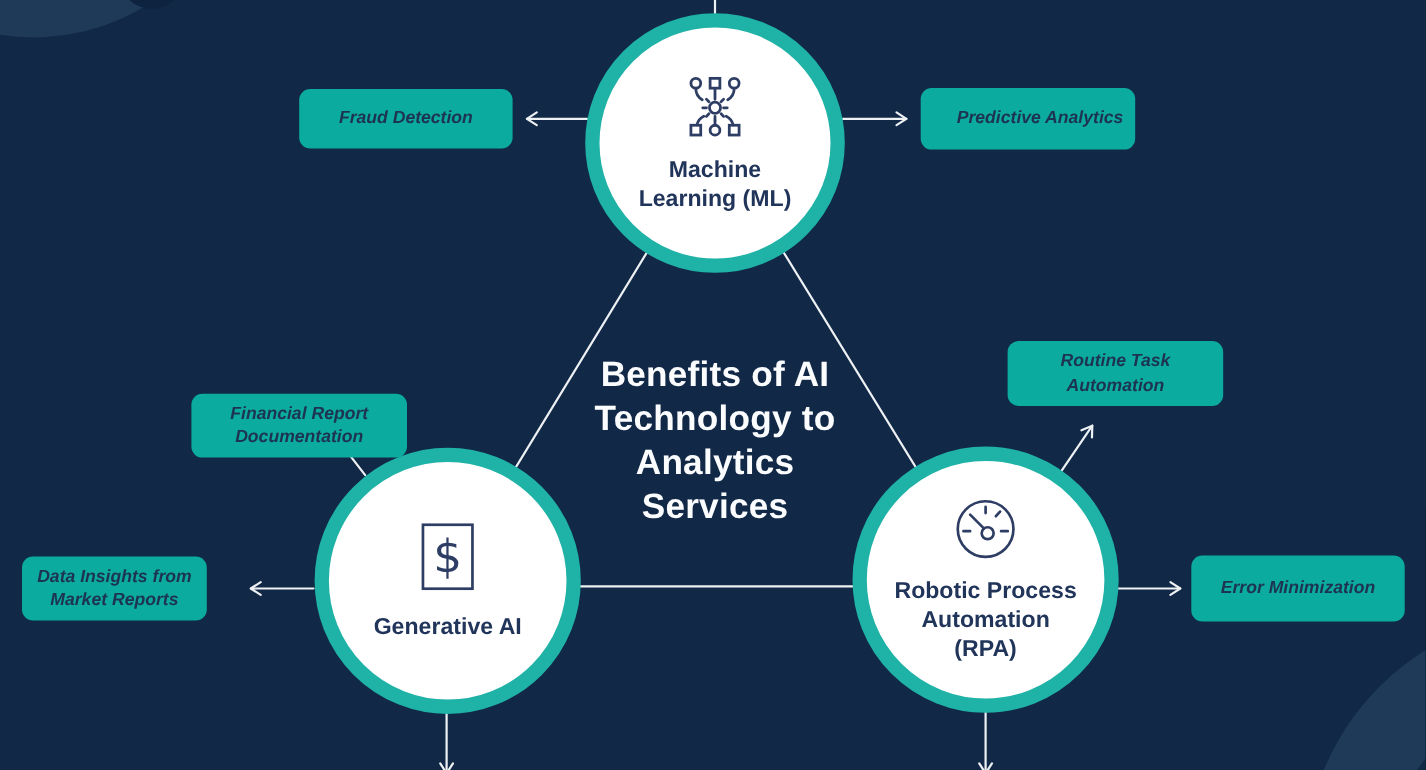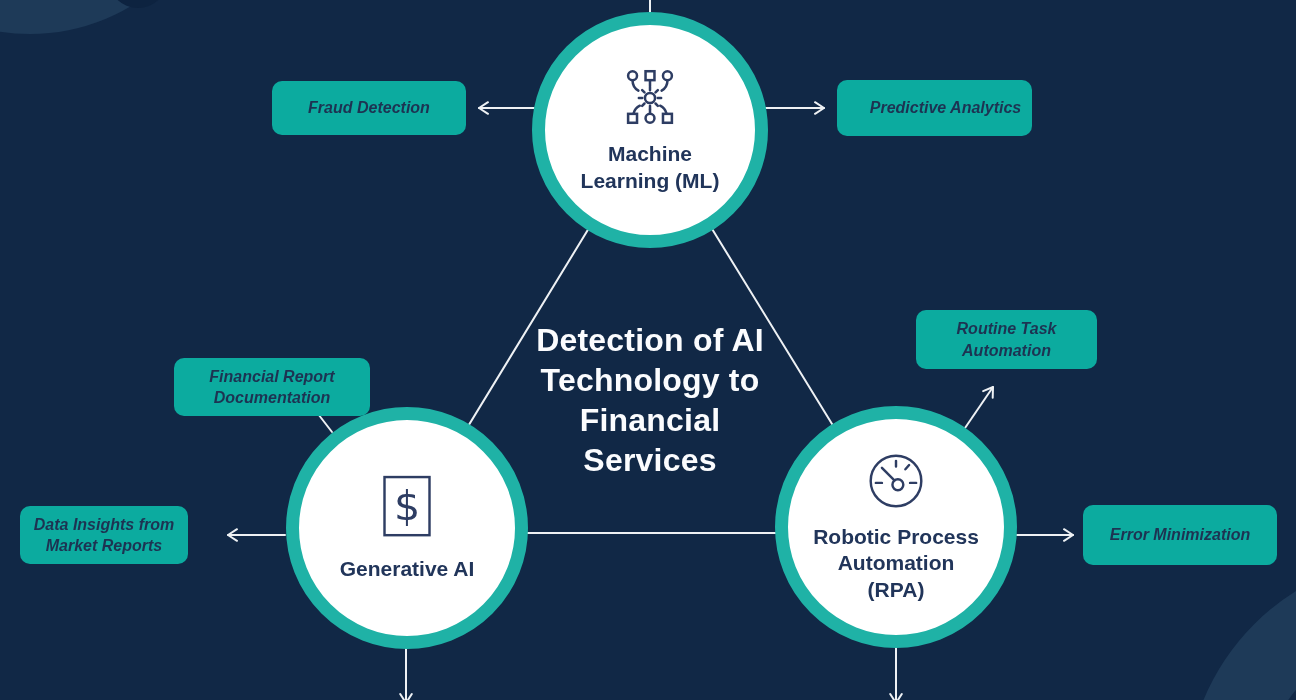--- a/index.html
+++ b/index.html
@@ -40,21 +40,21 @@
   .benefit{
     position:absolute;background:var(--accent_teal,#0CAB9F);border-radius:10px;
     display:flex;align-items:center;justify-content:center;text-align:center;
     color:var(--text_navy,#1D3352);font-size:16px;font-weight:600;line-height:1.32;
     padding:4px 10px;box-sizing:border-box;font-style:italic;
   }
   .b-fraud{left:272px;top:81px;width:194px;height:54px;}
   .b-predictive{left:837px;top:80px;width:195px;height:56px;padding-left:32px;}
   .b-finreport{left:174px;top:310px;width:196px;height:58px;margin-top:48px;}
   .b-datainsights{left:20px;top:506px;width:168px;height:58px;}
-  .b-routine{left:916px;top:310px;width:181px;height:59px;}
+  .b-routine{left:916px;top:310px;width:196px;height:59px;}
   .b-error{left:1083px;top:505px;width:194px;height:60px;}
 </style>
 </head>
 <body>
 
 <div class="stage">
 
   <svg class="layer" viewBox="0 0 1296 700">
     <circle class="decor-light" cx="30" cy="-163" r="197"></circle>
     <circle class="decor-dark" cx="138" cy="-22" r="30"></circle>
@@ -79,23 +79,23 @@
       <path class="link" d="M 534 108 L 479 108" marker-end="url(#arrowhead)"></path>
       <path class="link" d="M 766 108 L 824 108" marker-end="url(#arrowhead)"></path>
       <path class="link" d="M 332 432 L 298 388" marker-end="url(#arrowhead)"></path>
       <path class="link" d="M 285 535 L 228 535" marker-end="url(#arrowhead)"></path>
       <path class="link" d="M 965 428 L 993 387" marker-end="url(#arrowhead)"></path>
       <path class="link" d="M 1017 535 L 1073 535" marker-end="url(#arrowhead)"></path>
     </g>
   </svg>
 
   <div class="title">
-    <span>Detection of AI</span>
+    <span>Benefits of AI</span>
     <span>Technology to</span>
-    <span>Financial</span>
+    <span>Analytics</span>
     <span>Services</span>
   </div>
 
   <div class="node node-ml">
     <span class="icon">
       <svg width="62" height="62" viewBox="0 0 64 64">
         <circle class="icon-stroke" cx="14" cy="10" r="4.6"></circle>
         <path class="icon-stroke" d="M 14 15 Q 14 22 20 25.5"></path>
         <rect class="icon-stroke" x="27.4" y="5.4" width="9.2" height="9.2"></rect>
         <path class="icon-stroke" d="M 32 15 L 32 20.5"></path>

